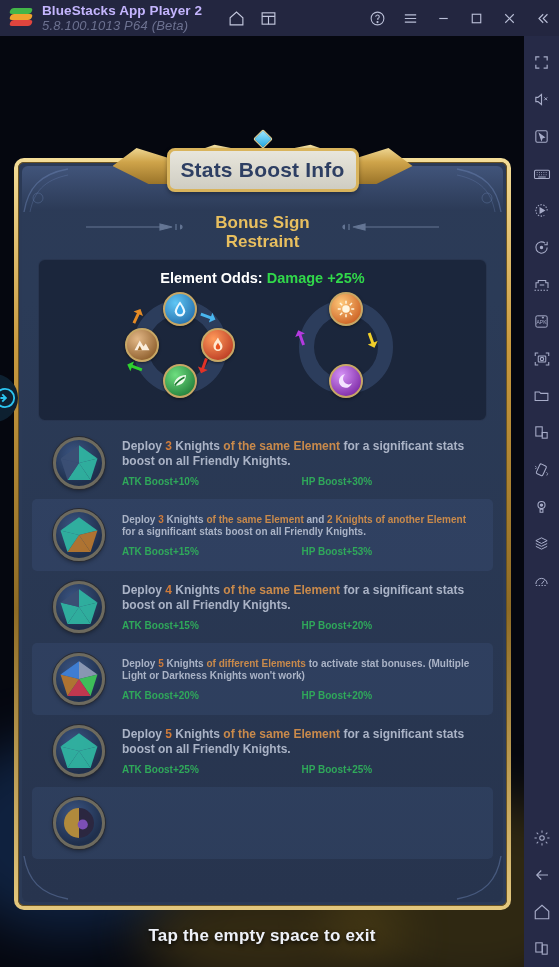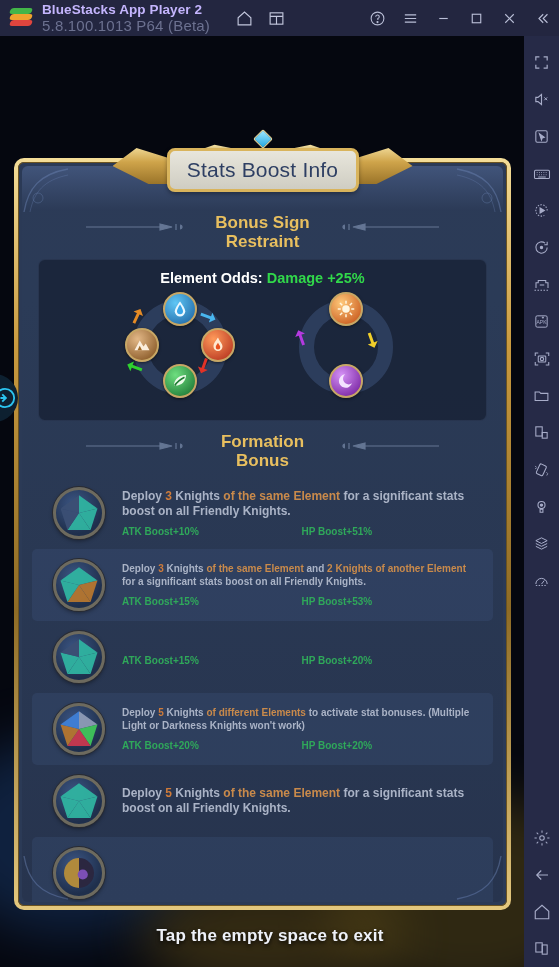--- a/index.html
+++ b/index.html
@@ -15,21 +15,21 @@
   }
   .bs-logo{
     width:22px; height:20px; margin-left:10px; position:relative; flex:0 0 auto;
   }
   .bs-logo i{ position:absolute; left:0; width:22px; height:6px; border-radius:3px; display:block;}
   .bs-logo i:nth-child(1){ top:0;  background:#43b549; transform:skewX(-20deg);}
   .bs-logo i:nth-child(2){ top:6px;background:#f0a22e; transform:skewX(-20deg);}
   .bs-logo i:nth-child(3){ top:12px;background:#e0453e;transform:skewX(-20deg);}
   .tb-texts{ margin-left:10px; line-height:1.05;}
   .tb-title{ color:#c4b5fd; font-size:13.5px; font-weight:bold; letter-spacing:.1px;}
-  .tb-ver{ color:#6c7190; font-size:15px; margin-top:1px; letter-spacing:.2px;}
+  .tb-ver{ color:#6c7190; font-size:13px; margin-top:1px; letter-spacing:.2px;font-style:italic;}
   .tb-icons{ display:flex; align-items:center; gap:0; margin-left:18px;}
   .tb-ic{ width:32px;height:36px;display:flex;align-items:center;justify-content:center;color:#c3c7dd;}
   .tb-right{ position:absolute; right:0; top:0; height:36px; display:flex; align-items:center;}
   .tb-right .tb-ic{ width:33px; color:#b9bed6;}
 
   
   .sidebar{
     position:absolute; top:36px; right:0; width:35px; height:931px;
     background:#262a47; z-index:35; display:flex; flex-direction:column; align-items:center;
     padding-top:8px;
@@ -81,21 +81,21 @@
     clip-path:polygon(0% 55%,8% 10%,20% 38%,34% 2%,50% 26%,66% 2%,80% 38%,92% 10%,100% 55%,88% 100%,12% 100%);
     border-radius:4px;
   }
   .plaque-face{
     position:absolute; left:54px; top:18px; width:192px; height:44px;
     background:linear-gradient(180deg,#e8e6dc,#cfcdc2);
     border:3px solid #d9b45c; border-radius:8px;
     display:flex; align-items:center; justify-content:center;
     box-shadow:0 2px 4px rgba(0,0,0,.35);
   }
-  .plaque-title{ color:#2e3f63; font-size:21px; font-weight:normal; letter-spacing:.2px;}
+  .plaque-title{ color:#2e3f63; font-size:21px; font-weight:bold; letter-spacing:.2px;}
   .gem{
     position:absolute; left:50%; top:2px; transform:translateX(-50%) rotate(45deg);
     width:14px;height:14px; background:linear-gradient(135deg,#9fe8ff,#22a7e0);
     border:1.5px solid #eadba0; border-radius:2px;
   }
 
   
   .sec-head{ text-align:center; position:relative; padding-top:8px;}
   .sec-head .l1,.sec-head .l2{ color:#e8bf5f; font-size:17px; font-weight:bold; line-height:1.1;}
   .sword{ position:absolute; top:16px; width:110px; height:10px; opacity:.55;}
@@ -150,21 +150,21 @@
   .desc{ font-size:12px; line-height:1.25; color:#aab3c6; font-weight:bold;}
   .desc.small{ font-size:10px; line-height:1.28;}
   .desc .num{ color:#cf7b3a;}
   .desc .em{ color:#c98a4b;}
   .boosts{ display:flex; margin-top:7px;}
   .boost{ flex:1 1 50%; color:#2fa85a; font-size:10px; font-weight:bold;}
   .note .desc{ color:#8e96a9;}
 
   
   .footer-text{
-    position:absolute; left:8px; top:890px; width:524px; text-align:center;
+    position:absolute; left:0; top:890px; width:524px; text-align:center;
     color:#eef1f8; font-size:17px; font-weight:bold; letter-spacing:.2px; z-index:12;
     text-shadow:0 2px 4px rgba(0,0,0,.8);
   }
   svg{ display:block; }
 </style>
 </head>
 <body>
 
 <div id="root">
 
@@ -269,49 +269,39 @@
                   <svg width="18" height="18" viewBox="0 0 24 24">
                     <path d="M20 15 A9 9 0 1 1 11 3 a7 7 0 0 0 9 12Z" fill="#f4e2ff"></path>
                   </svg>
                 </div>
                 <span class="arw" style="left:76px;top:36px;color:#f2cf2a;transform:rotate(70deg)">➞</span>
                 <span class="arw" style="left:4px;top:34px;color:#b43ae0;transform:rotate(250deg)">➞</span>
               </div>
             </div>
           </div>
 
-          <div class="form-head">
-            <svg class="sword" style="left:60px;top:8px" viewBox="0 0 110 10">
-              <path d="M4 5 H78 M78 2 L90 5 L78 8 Z M94 2 v6 M98 3 a2 2 0 1 1 0 4" stroke="#93a6c6" stroke-width="1.2" fill="#93a6c6"></path>
-            </svg>
-            <svg class="sword" style="right:60px;top:8px;transform:scaleX(-1)" viewBox="0 0 110 10">
-              <path d="M4 5 H78 M78 2 L90 5 L78 8 Z M94 2 v6 M98 3 a2 2 0 1 1 0 4" stroke="#93a6c6" stroke-width="1.2" fill="#93a6c6"></path>
-            </svg>
-            <div class="l1">Formation</div>
-            <div class="l2">Bonus</div>
-          </div>
 
           <div class="rows" id="rows">
               <div class="row">
                 <div class="badge-wrap">
                   <div class="badge">
                     <svg width="40" height="40" viewBox="0 0 52 48">
                       <path d="M26 24 L26 1 L50 18 Z" fill="#2fb3a0" opacity=".95"></path>
                       <path d="M26 24 L50 18 L41 46 Z" fill="#2fb3a0" opacity=".95"></path>
                       <path d="M26 24 L41 46 L11 46 Z" fill="#2fb3a0" opacity=".95"></path>
                       <path d="M26 24 L11 46 L2 18 Z" fill="#3b4f74" opacity=".95"></path>
                       <path d="M26 24 L2 18 L26 1 Z" fill="#3b4f74" opacity=".95"></path>
                     </svg>
                   </div>
                 </div>
                 <div class="rowtext">
                   <div class="desc"><span class="">Deploy </span><span class="num">3</span><span class=""> Knights </span><span class="em">of the same Element</span><span class=""> for a significant stats boost on all Friendly Knights.</span></div>
                   <div class="boosts">
                     <div class="boost">ATK Boost+10%</div>
-                    <div class="boost">HP Boost+51%</div>
+                    <div class="boost">HP Boost+30%</div>
                   </div>
                 </div>
               </div>
               <div class="row alt">
                 <div class="badge-wrap">
                   <div class="badge">
                     <svg width="40" height="40" viewBox="0 0 52 48">
                       <path d="M26 24 L26 1 L50 18 Z" fill="#2fb3a0" opacity=".95"></path>
                       <path d="M26 24 L50 18 L41 46 Z" fill="#b5762f" opacity=".95"></path>
                       <path d="M26 24 L41 46 L11 46 Z" fill="#b5762f" opacity=".95"></path>
@@ -334,20 +324,21 @@
                     <svg width="40" height="40" viewBox="0 0 52 48">
                       <path d="M26 24 L26 1 L50 18 Z" fill="#2fb3a0" opacity=".95"></path>
                       <path d="M26 24 L50 18 L41 46 Z" fill="#2fb3a0" opacity=".95"></path>
                       <path d="M26 24 L41 46 L11 46 Z" fill="#2fb3a0" opacity=".95"></path>
                       <path d="M26 24 L11 46 L2 18 Z" fill="#2fb3a0" opacity=".95"></path>
                       <path d="M26 24 L2 18 L26 1 Z" fill="#3b4f74" opacity=".95"></path>
                     </svg>
                   </div>
                 </div>
                 <div class="rowtext">
+                  <div class="desc"><span class="">Deploy </span><span class="num">4</span><span class=""> Knights </span><span class="em">of the same Element</span><span class=""> for a significant stats boost on all Friendly Knights.</span></div>
                   <div class="boosts">
                     <div class="boost">ATK Boost+15%</div>
                     <div class="boost">HP Boost+20%</div>
                   </div>
                 </div>
               </div>
               <div class="row alt">
                 <div class="badge-wrap">
                   <div class="badge">
                     <svg width="40" height="40" viewBox="0 0 52 48">
@@ -374,20 +365,24 @@
                       <path d="M26 24 L26 1 L50 18 Z" fill="#2fb3a0" opacity=".95"></path>
                       <path d="M26 24 L50 18 L41 46 Z" fill="#2fb3a0" opacity=".95"></path>
                       <path d="M26 24 L41 46 L11 46 Z" fill="#2fb3a0" opacity=".95"></path>
                       <path d="M26 24 L11 46 L2 18 Z" fill="#2fb3a0" opacity=".95"></path>
                       <path d="M26 24 L2 18 L26 1 Z" fill="#2fb3a0" opacity=".95"></path>
                     </svg>
                   </div>
                 </div>
                 <div class="rowtext">
                   <div class="desc"><span class="">Deploy </span><span class="num">5</span><span class=""> Knights </span><span class="em">of the same Element</span><span class=""> for a significant stats boost on all Friendly Knights.</span></div>
+                  <div class="boosts">
+                    <div class="boost">ATK Boost+25%</div>
+                    <div class="boost">HP Boost+25%</div>
+                  </div>
                 </div>
               </div>
               <div class="row alt">
                 <div class="badge-wrap">
                   <div class="badge">
                     <svg width="36" height="36" viewBox="0 0 24 24">
                       <path d="M12 2 A10 10 0 0 0 12 22 Z" fill="#b08a3c"></path>
                       <path d="M12 2 A10 10 0 0 1 12 22 Z" fill="#2b2740"></path>
                       <circle cx="14.5" cy="13" r="3.4" fill="#7b4fb5"></circle>
                     </svg>

